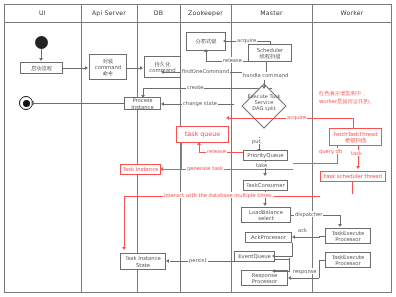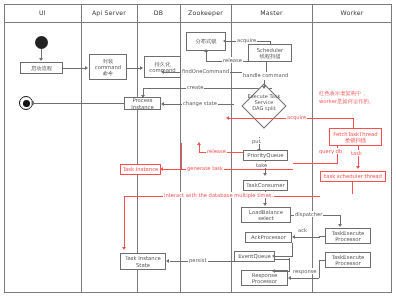--- a/index.html
+++ b/index.html
@@ -122,20 +122,21 @@
 
   <div class="ln h" style="left:143px;top:88px;width:129px;"></div>
   <div class="ln v" style="left:143px;top:88px;height:9px;"></div>
   <div class="arw d" style="left:141px;top:95px;"></div>
   <div class="lbl" style="left:186px;top:84px;">create</div>
 
   <div class="ln h" style="left:164px;top:104px;width:70px;"></div>
   <div class="arw l" style="left:161px;top:101.8px;"></div>
   <div class="lbl" style="left:182px;top:100px;">change state</div>
 
+  <div class="box rd" style="left:176px;top:126px;width:53px;height:17px;font-size:6.4px;">task queue</div>
 
   <div class="ln v" style="left:259px;top:137px;height:13px;"></div>
   <div class="arw d" style="left:257px;top:149px;"></div>
   <div class="lbl" style="left:251px;top:138px;">put</div>
 
   <div class="ln h rd" style="left:199px;top:152px;width:54px;"></div>
   <div class="ln v rd" style="left:199px;top:145px;height:7px;"></div>
   <div class="arw u rd" style="left:197px;top:142px;"></div>
   <div class="lbl rd" style="left:206px;top:148px;">release</div>
 

